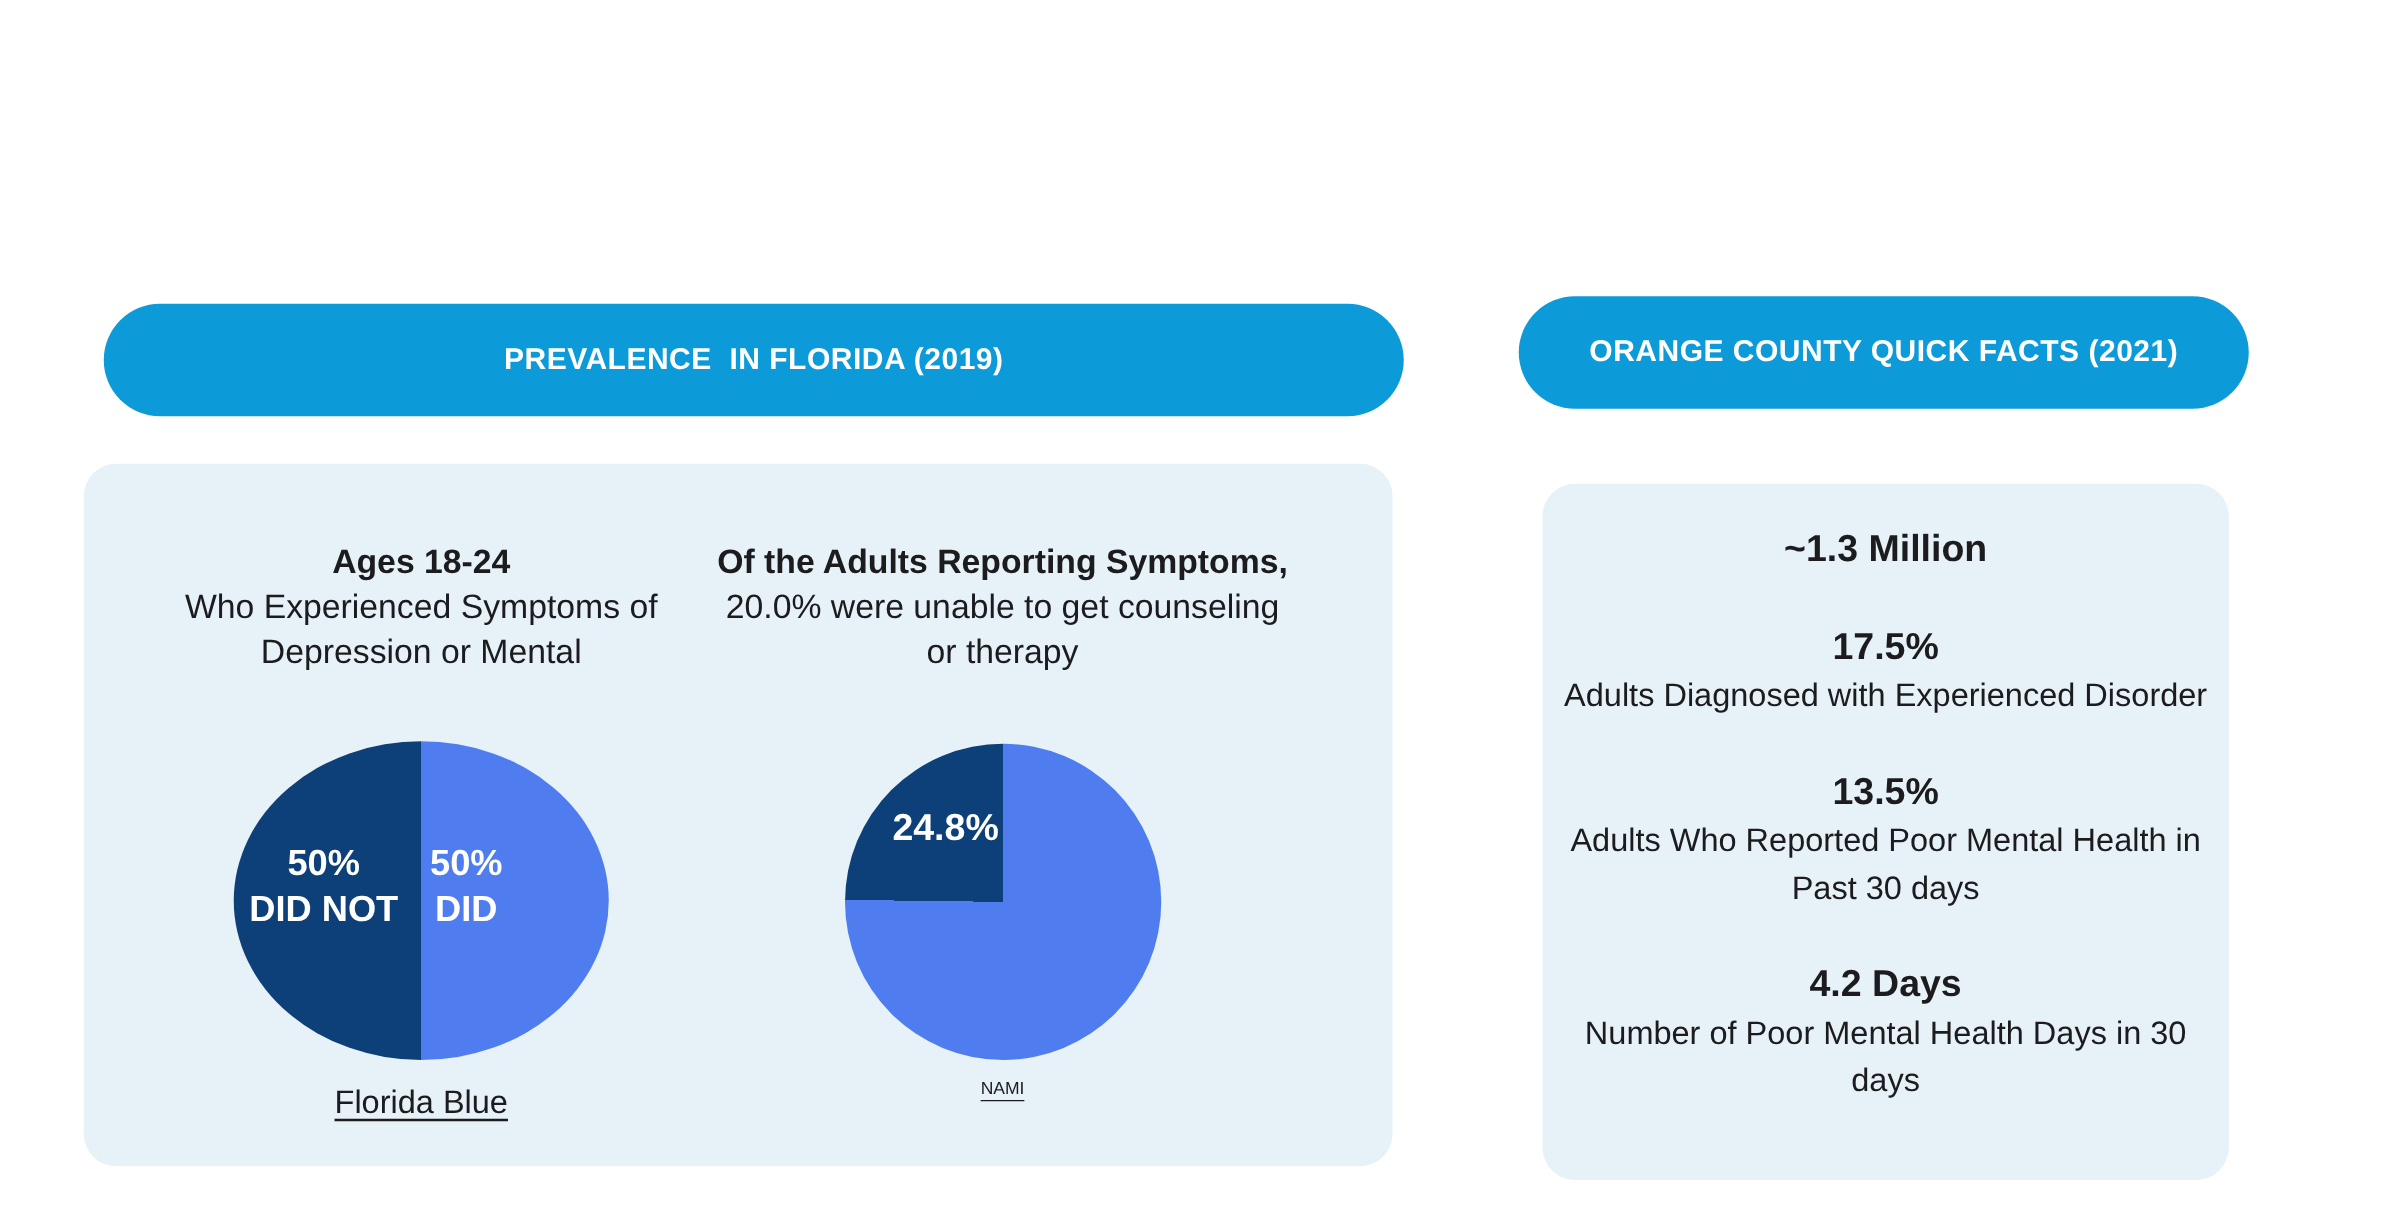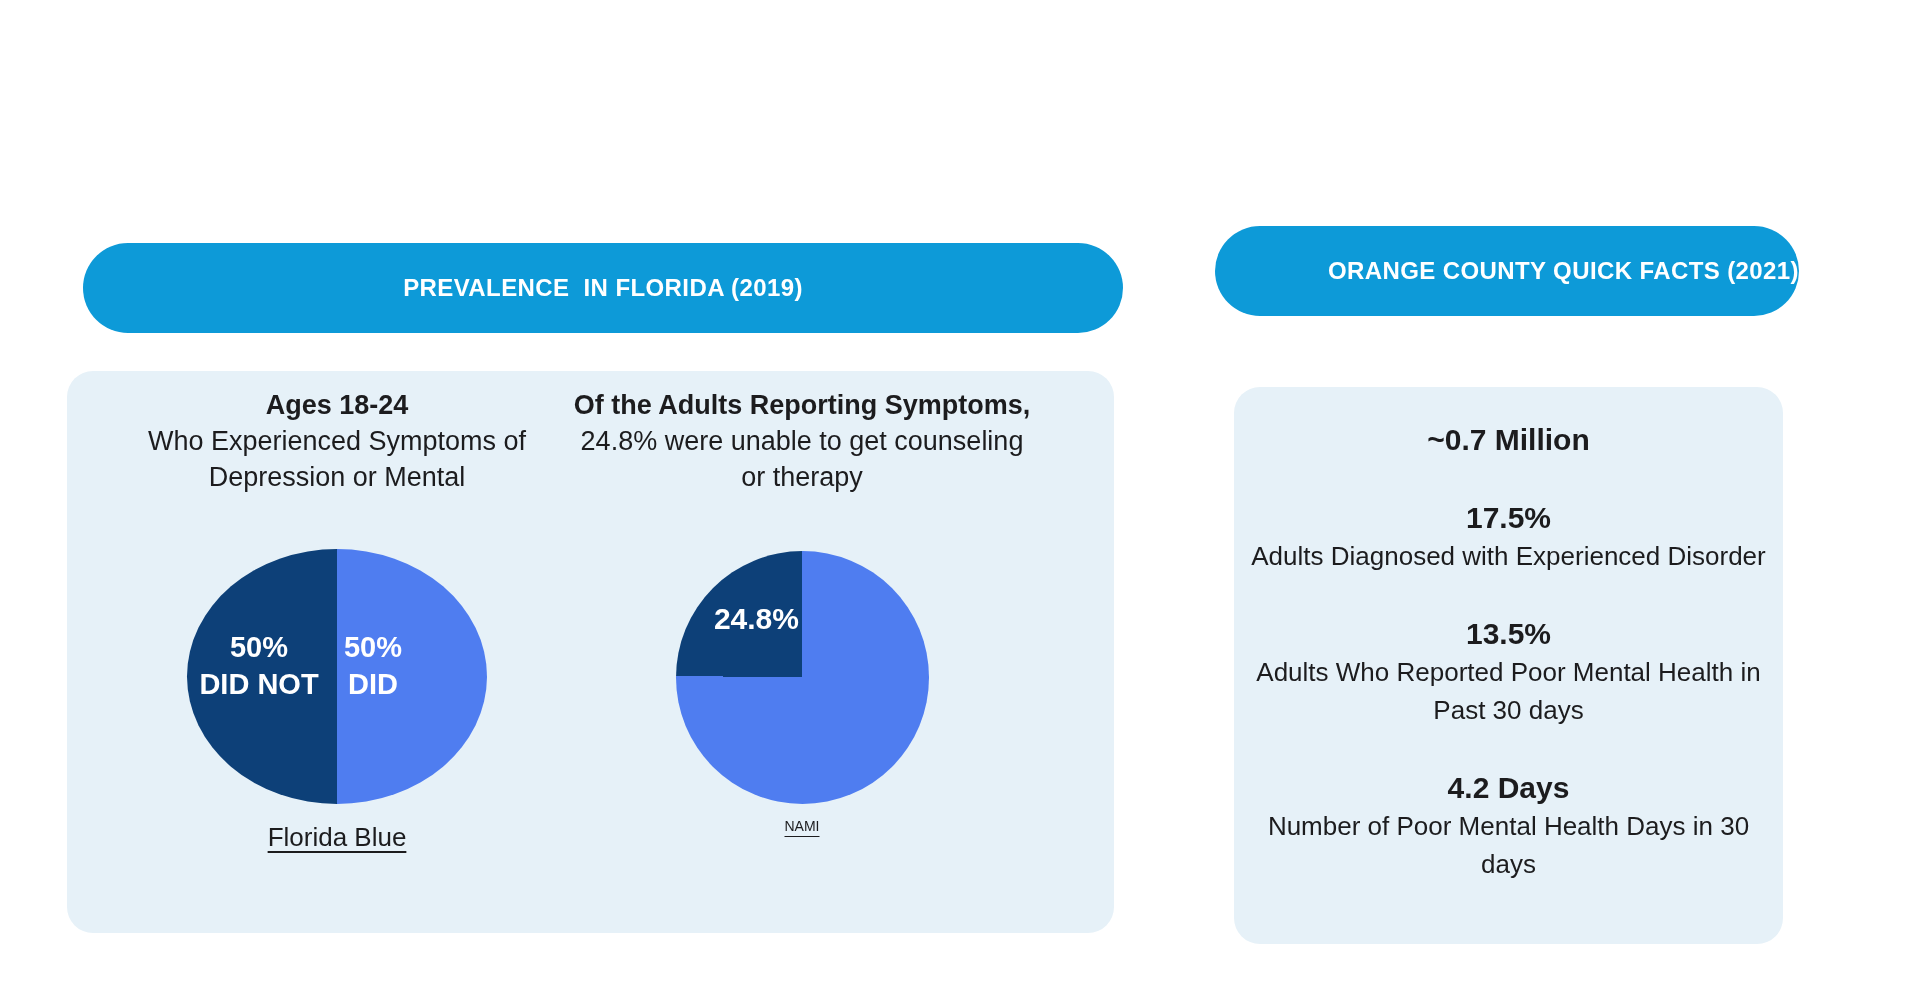--- a/index.html
+++ b/index.html
@@ -8,32 +8,32 @@
   .stage { position:relative; width:1920px; height:984px; }
 
   .header { position:absolute; left:0; top:0; width:1920px; height:193px;
     background:var(--header-bg,#05427e); }
   .header h1 { position:absolute; left:45px; top:0; line-height:190px;
     font-size:84px; font-weight:bold; color:#ffffff; letter-spacing:-1px; white-space:nowrap; }
 
   .pill { position:absolute; height:90px; border-radius:45px;
     background:var(--pill-bg,#0d9ad8); display:flex; align-items:center; justify-content:center; }
   .pill-left  { left:83px;  top:243px; width:1040px; }
-  .pill-right { left:1215px; top:226px; width:584px;justify-content:flex-end; }
+  .pill-right { left:1215px; top:237px; width:584px; }
   .pill span { color:#ffffff; font-weight:bold; font-size:24px; letter-spacing:.4px; white-space:pre; }
 
   .card { position:absolute; background:var(--card-bg,#e6f1f8); border-radius:26px; }
   .card-left  { left:67px;  top:371px; width:1047px; height:562px; }
   .card-right { left:1234px; top:387px; width:549px; height:557px; padding:34px 14px 0 14px; text-align:center; }
 
   .chart-col { position:absolute; top:0; height:100%; text-align:center; }
   .col-1 { left:30px;  width:480px; }
   .col-2 { left:500px; width:470px; }
 
-  .chart-heading { padding-top:16px; font-size:27px; line-height:36px; }
+  .chart-heading { padding-top:16px; font-size:27px; line-height:36px;margin-top:44px; }
   .chart-heading .bold { font-weight:bold; }
 
   .pie { position:relative; border-radius:50%; }
   .pie-1 { width:300px; height:255px; margin:54px auto 0; }
   .pie-2 { width:253px; height:253px; margin:56px auto 0; }
 
   .half-label { position:absolute; top:46%; transform:translate(-50%,-50%);
     color:#ffffff; font-weight:bold; font-size:29px; line-height:37px; text-align:center; white-space:nowrap; }
   .hl-left  { left:24%; }
   .hl-right { left:62%; }
@@ -82,36 +82,36 @@
         </div>
       </div>
       <div>
         <span class="source-link src-1">Florida Blue</span>
       </div>
     </div>
 
     <div class="chart-col col-2">
       <div class="chart-heading">
         <div class="bold">Of the Adults Reporting Symptoms,</div>
-        <div>24.8% were unable to get counseling</div>
+        <div>20.0% were unable to get counseling</div>
         <div>or therapy</div>
       </div>
       <div class="pie pie-2" style="background: conic-gradient(from 270.72deg, rgb(13, 64, 120) 0deg, rgb(13, 64, 120) 89.28deg, rgb(79, 125, 240) 89.28deg, rgb(79, 125, 240) 360deg);">
         <div class="slice-callout">24.8%</div>
       </div>
       <div>
         <span class="source-link src-2">NAMI</span>
       </div>
     </div>
 
   </div>
 
   <div class="card card-right">
     <div class="fact">
-      <div class="fact-value">~0.7 Million</div>
+      <div class="fact-value">~1.3 Million</div>
     </div>
     <div class="fact">
       <div class="fact-value">17.5%</div>
       <div class="fact-label">Adults Diagnosed with Experienced Disorder</div>
     </div>
     <div class="fact">
       <div class="fact-value">13.5%</div>
       <div class="fact-label">Adults Who Reported Poor Mental Health in Past 30 days</div>
     </div>
     <div class="fact">

